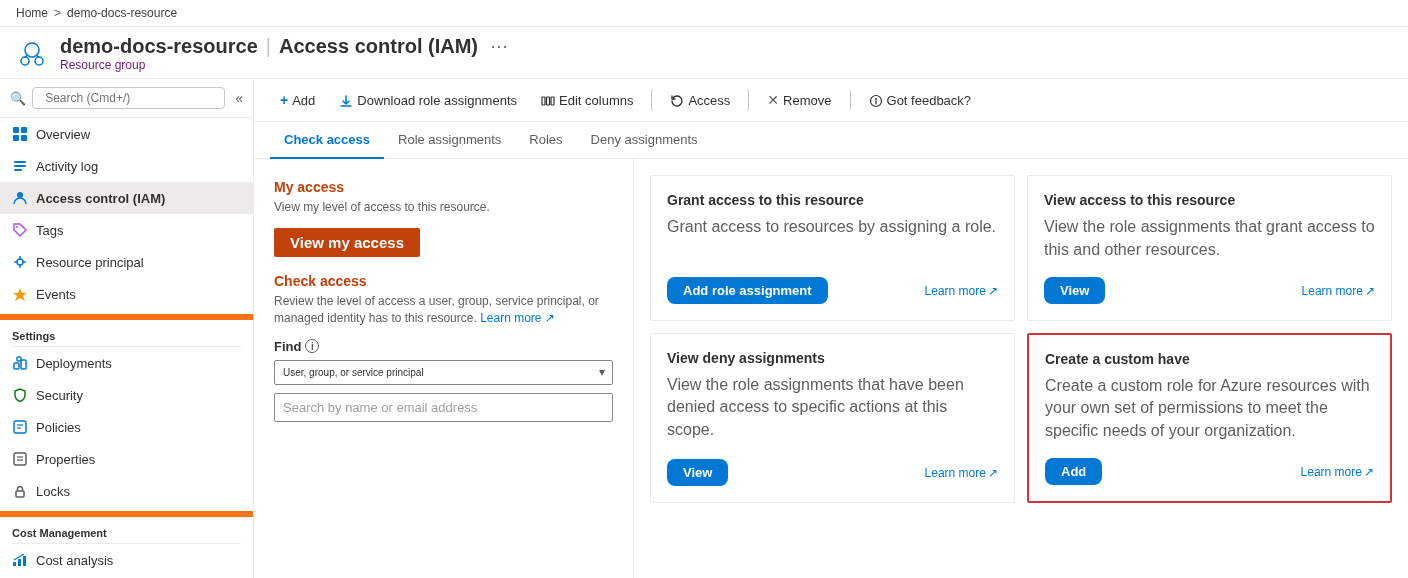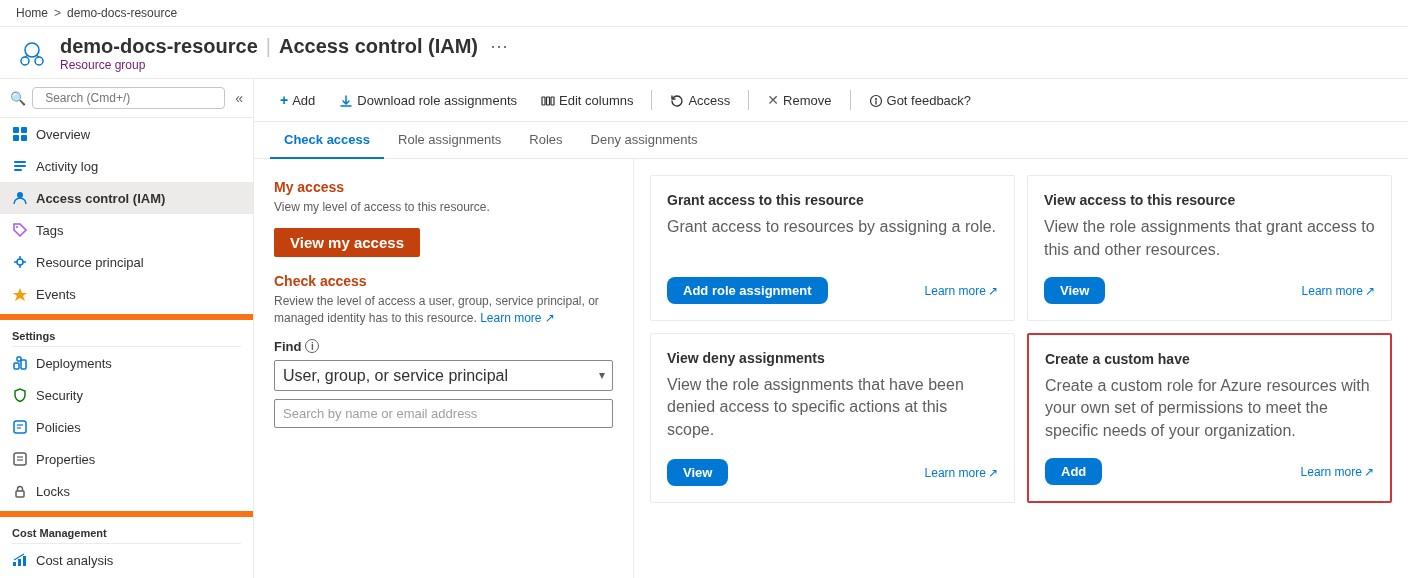--- a/index.html
+++ b/index.html
@@ -50,21 +50,21 @@
     
     .check-access-panel { width: 380px; min-width: 340px; padding: 20px 20px; border-right: 1px solid #edebe9; overflow-y: auto; }
     .panel-section-title { font-size: 14px; font-weight: 600; color: #c2410c; margin-bottom: 4px; }
     .panel-section-desc { font-size: 12px; color: #605e5c; margin-bottom: 12px; line-height: 1.4; }
     .panel-section-desc a { color: #0078d4; text-decoration: none; }
     .btn-primary { background: #c2410c; color: #fff; border: none; padding: 6px 16px; border-radius: 2px; cursor: pointer; font-size: 15px; font-weight: 600; }
     .section-divider { margin: 16px 0; }
     .find-label { font-size: 13px; font-weight: 600; margin-bottom: 6px; display: flex; align-items: center; gap: 4px; }
     .find-label .info-icon { width: 14px; height: 14px; border: 1px solid #605e5c; border-radius: 50%; display: flex; align-items: center; justify-content: center; font-size: 10px; color: #605e5c; cursor: pointer; }
     .select-wrapper { position: relative; margin-bottom: 8px; }
-    .select-wrapper select { width: 100%; padding: 6px 28px 6px 8px; border: 1px solid #8a8886; border-radius: 2px; font-size: 16px; appearance: none; background: #fff; color: #323130; cursor: pointer; outline: none; }
+    .select-wrapper select { width: 100%; padding: 6px 28px 6px 8px; border: 1px solid #8a8886; border-radius: 2px; font-size: 10px; appearance: none; background: #fff; color: #323130; cursor: pointer; outline: none; }
     .select-arrow { position: absolute; right: 8px; top: 50%; transform: translateY(-50%); pointer-events: none; color: #605e5c; font-size: 12px; }
     .search-input { width: 100%; padding: 6px 8px; border: 1px solid #8a8886; border-radius: 2px; font-size: 13px; color: #323130; outline: none; }
     .search-input::placeholder { color: #a19f9d; }
 
     
     .cards-area { flex: 1; padding: 16px; display: grid; grid-template-columns: 1fr 1fr; grid-template-rows: auto auto; gap: 12px; overflow-y: auto; align-content: start; }
     .card { border: 1px solid #edebe9; border-radius: 2px; padding: 16px; display: flex; flex-direction: column; gap: 8px; background: #fff; }
     .card.highlighted { border: 2px solid #d13438; }
     .card-title { font-size: 14px; font-weight: 600; color: #323130; }
     .card-desc { font-size: 16px; color: #605e5c; line-height: 1.4; flex: 1; }

